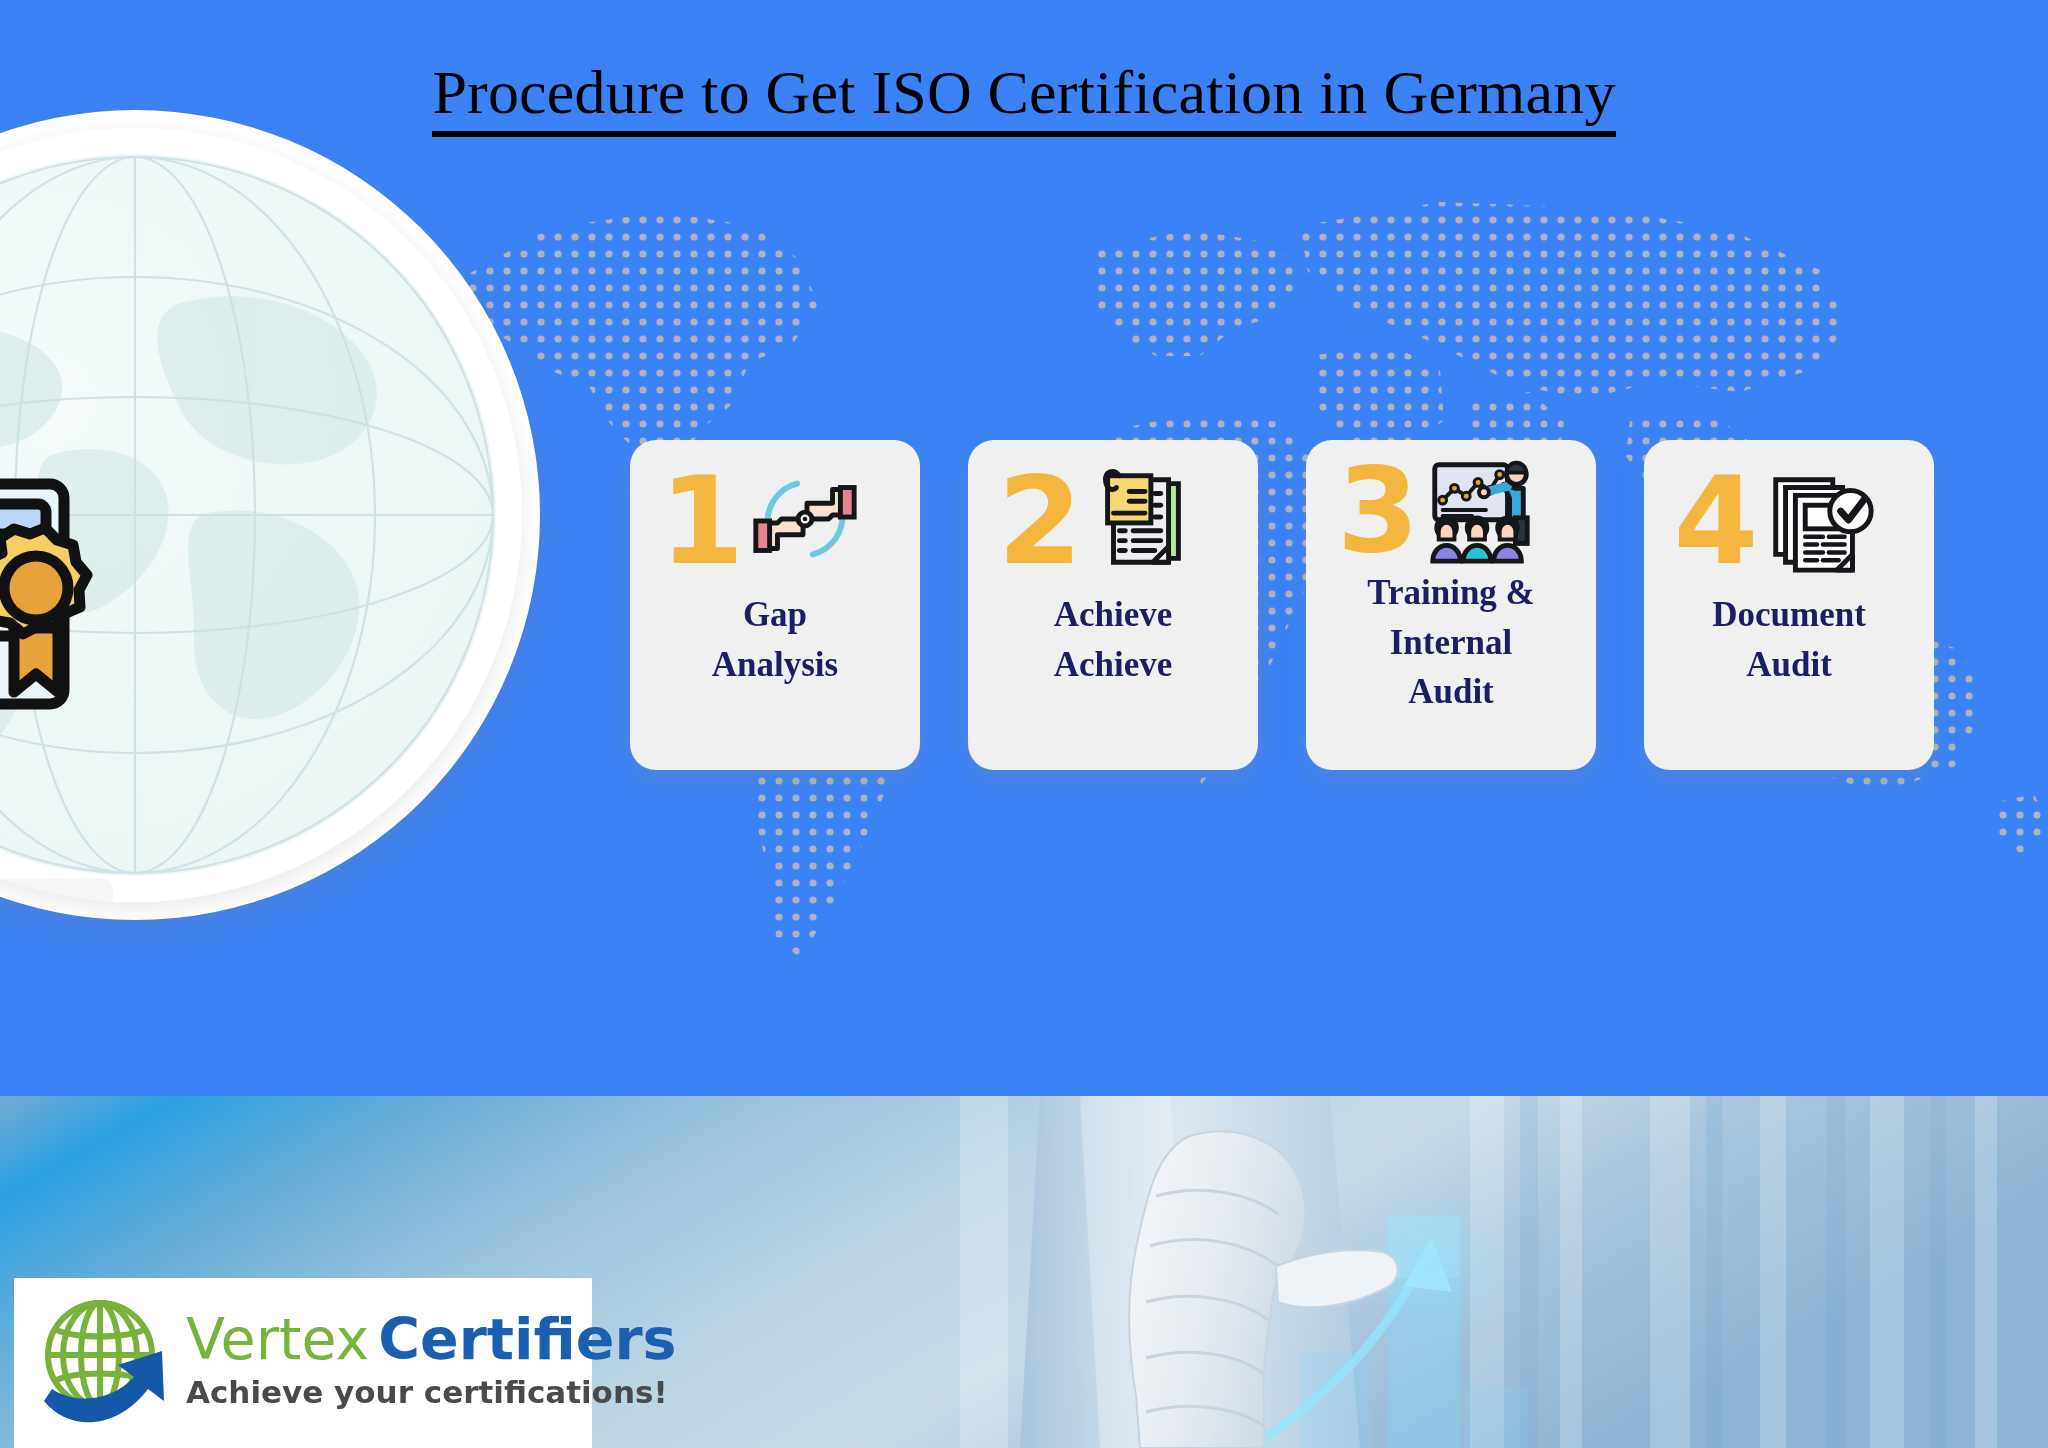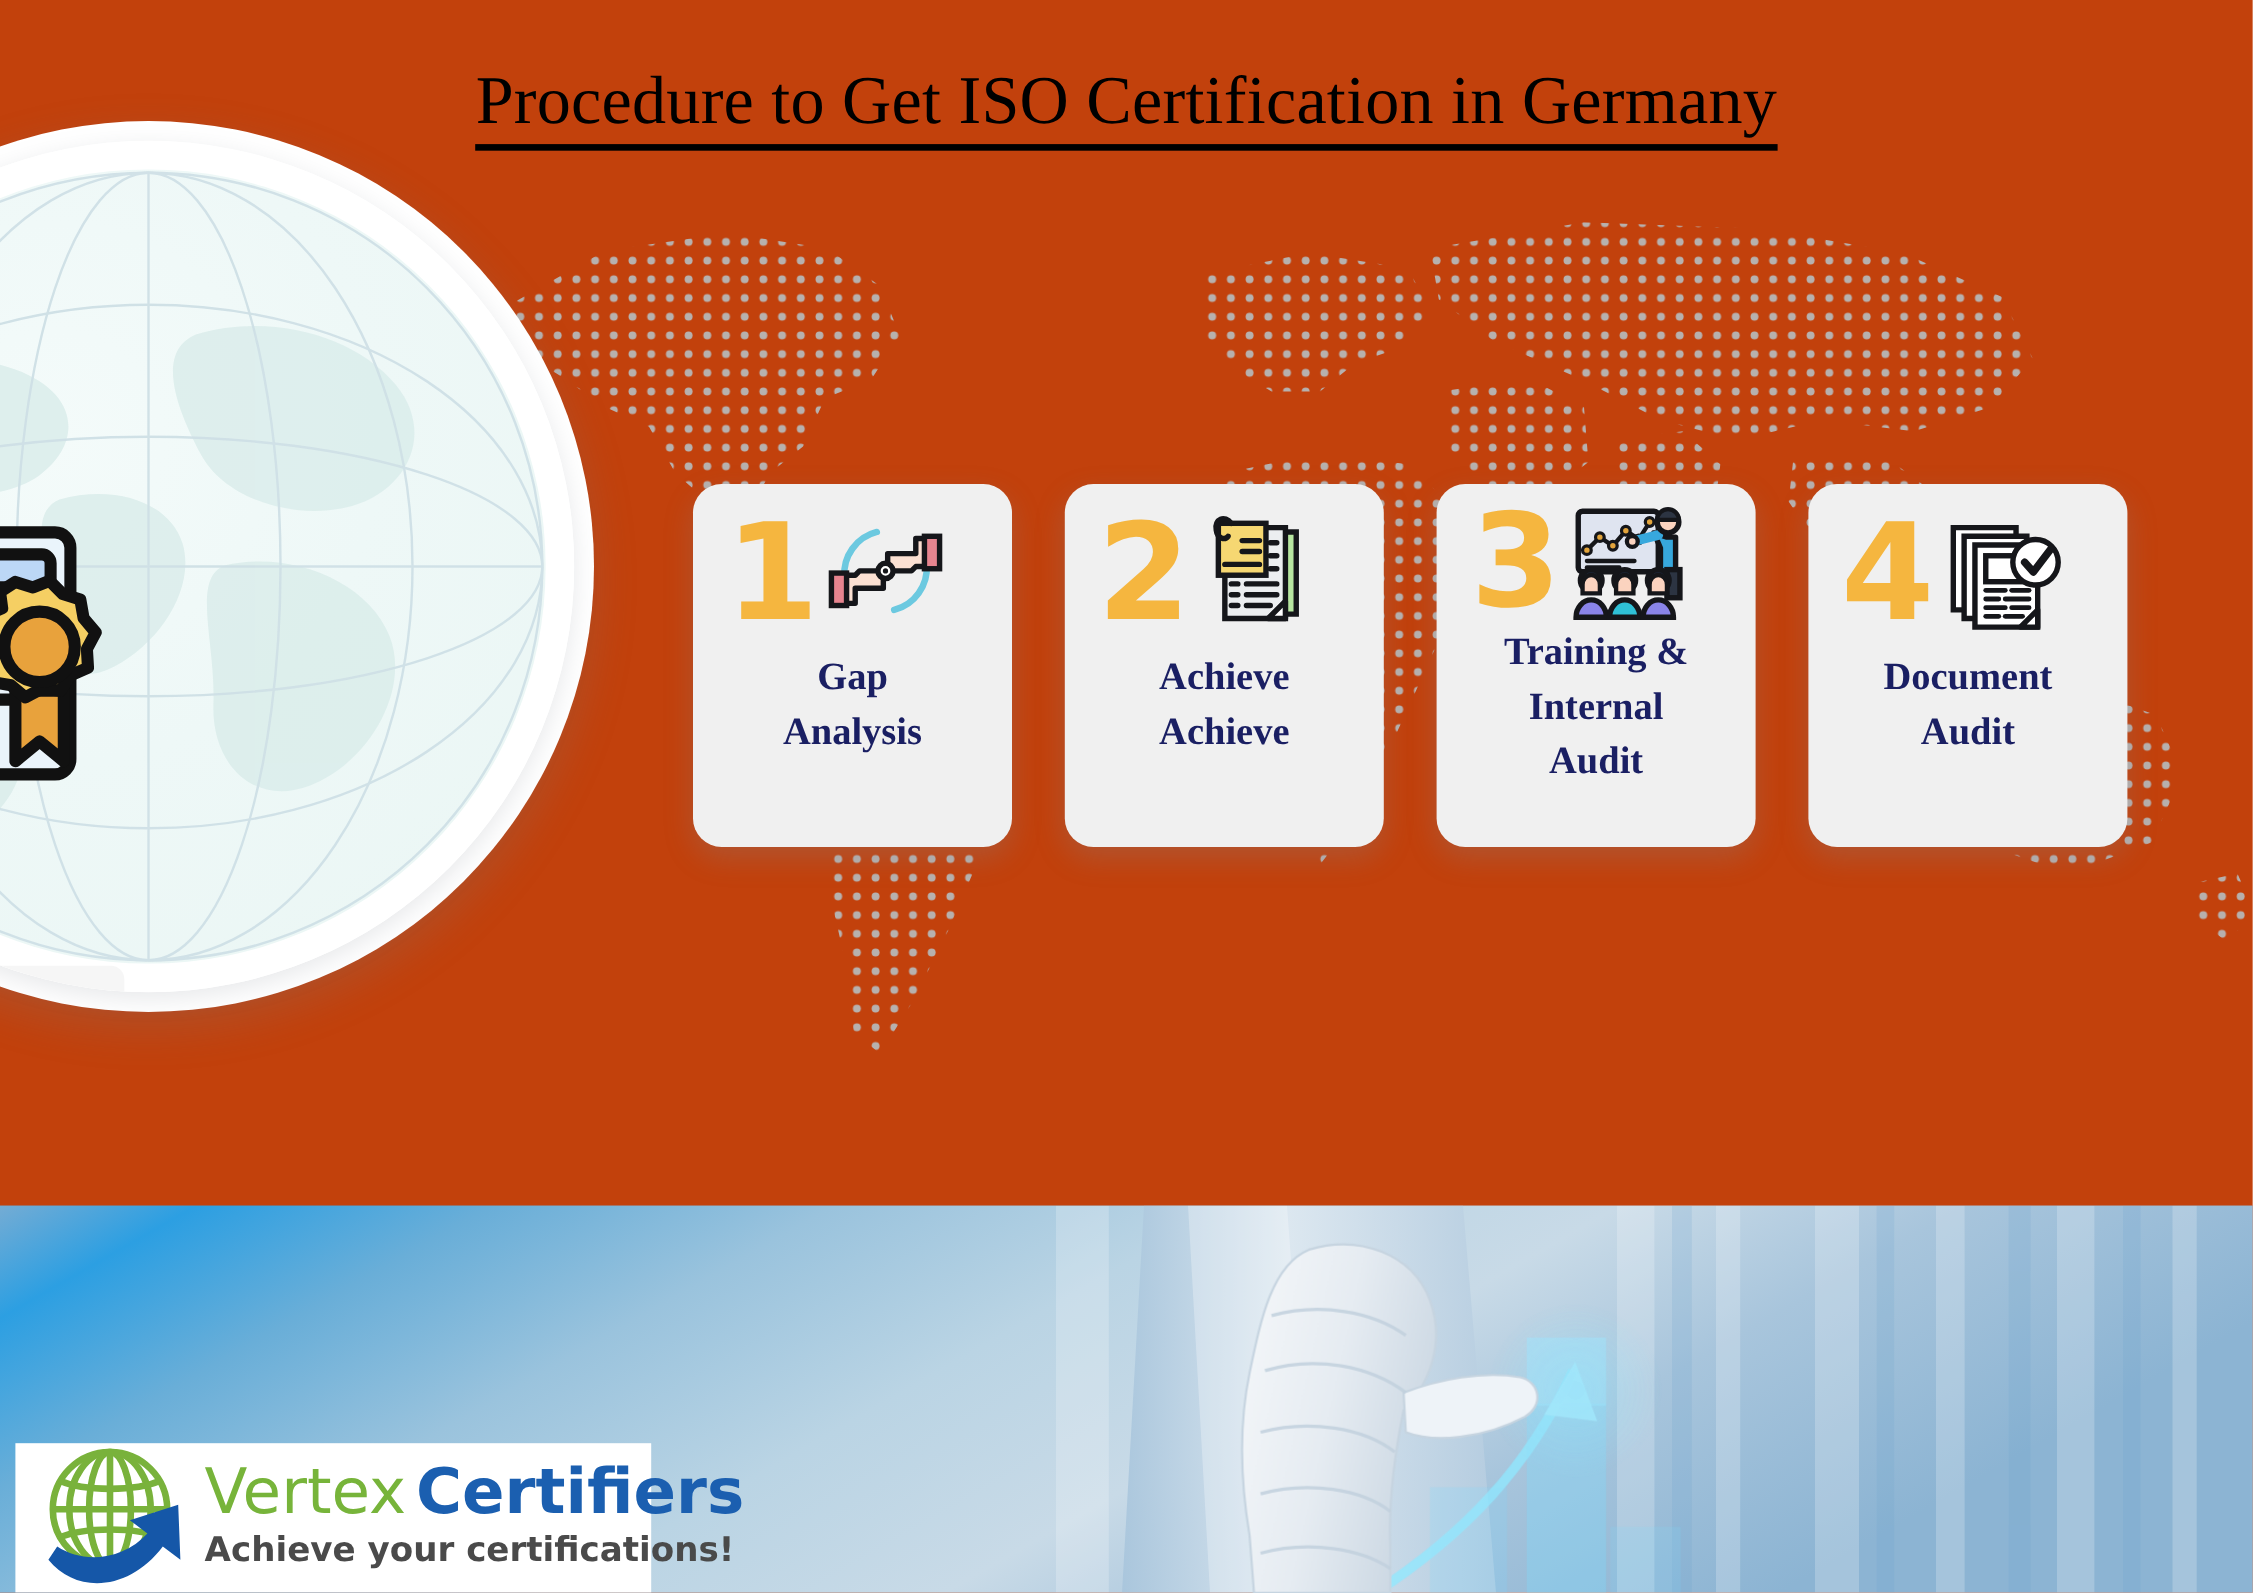--- a/index.html
+++ b/index.html
@@ -10,21 +10,21 @@
     height: 1448px;
     overflow: hidden;
     background: #ffffff;
     font-family: "Liberation Serif", "DejaVu Serif", serif;
   }
 
   .slide {
     position: relative;
     width: 2048px;
     height: 1448px;
-    background: #c2410c;
+    background: #3b82f6;
     overflow: hidden;
   }
 
   
   .worldmap {
     position: absolute;
     left: 400px;
     top: 130px;
     width: 1660px;
     height: 960px;
@@ -201,21 +201,21 @@
         #a9c6dd 86%,
         #8fb6d4 100%);
   }
   .banner-photo { position: absolute; left: 0; top: 0; }
 
   .logo-box {
     position: absolute;
     left: 14px;
     bottom: 0;
     width: 578px;
-    height: 136px;
+    height: 170px;
     background: #ffffff;
     z-index: 60;
     display: flex;
     align-items: center;
     padding-left: 18px;
   }
   .logo-globe { width: 148px; height: 148px; flex: none; }
   .logo-text { margin-left: 6px; margin-top: -6px; }
   .logo-title {
     font-family: "DejaVu Sans", "Liberation Sans", sans-serif;

